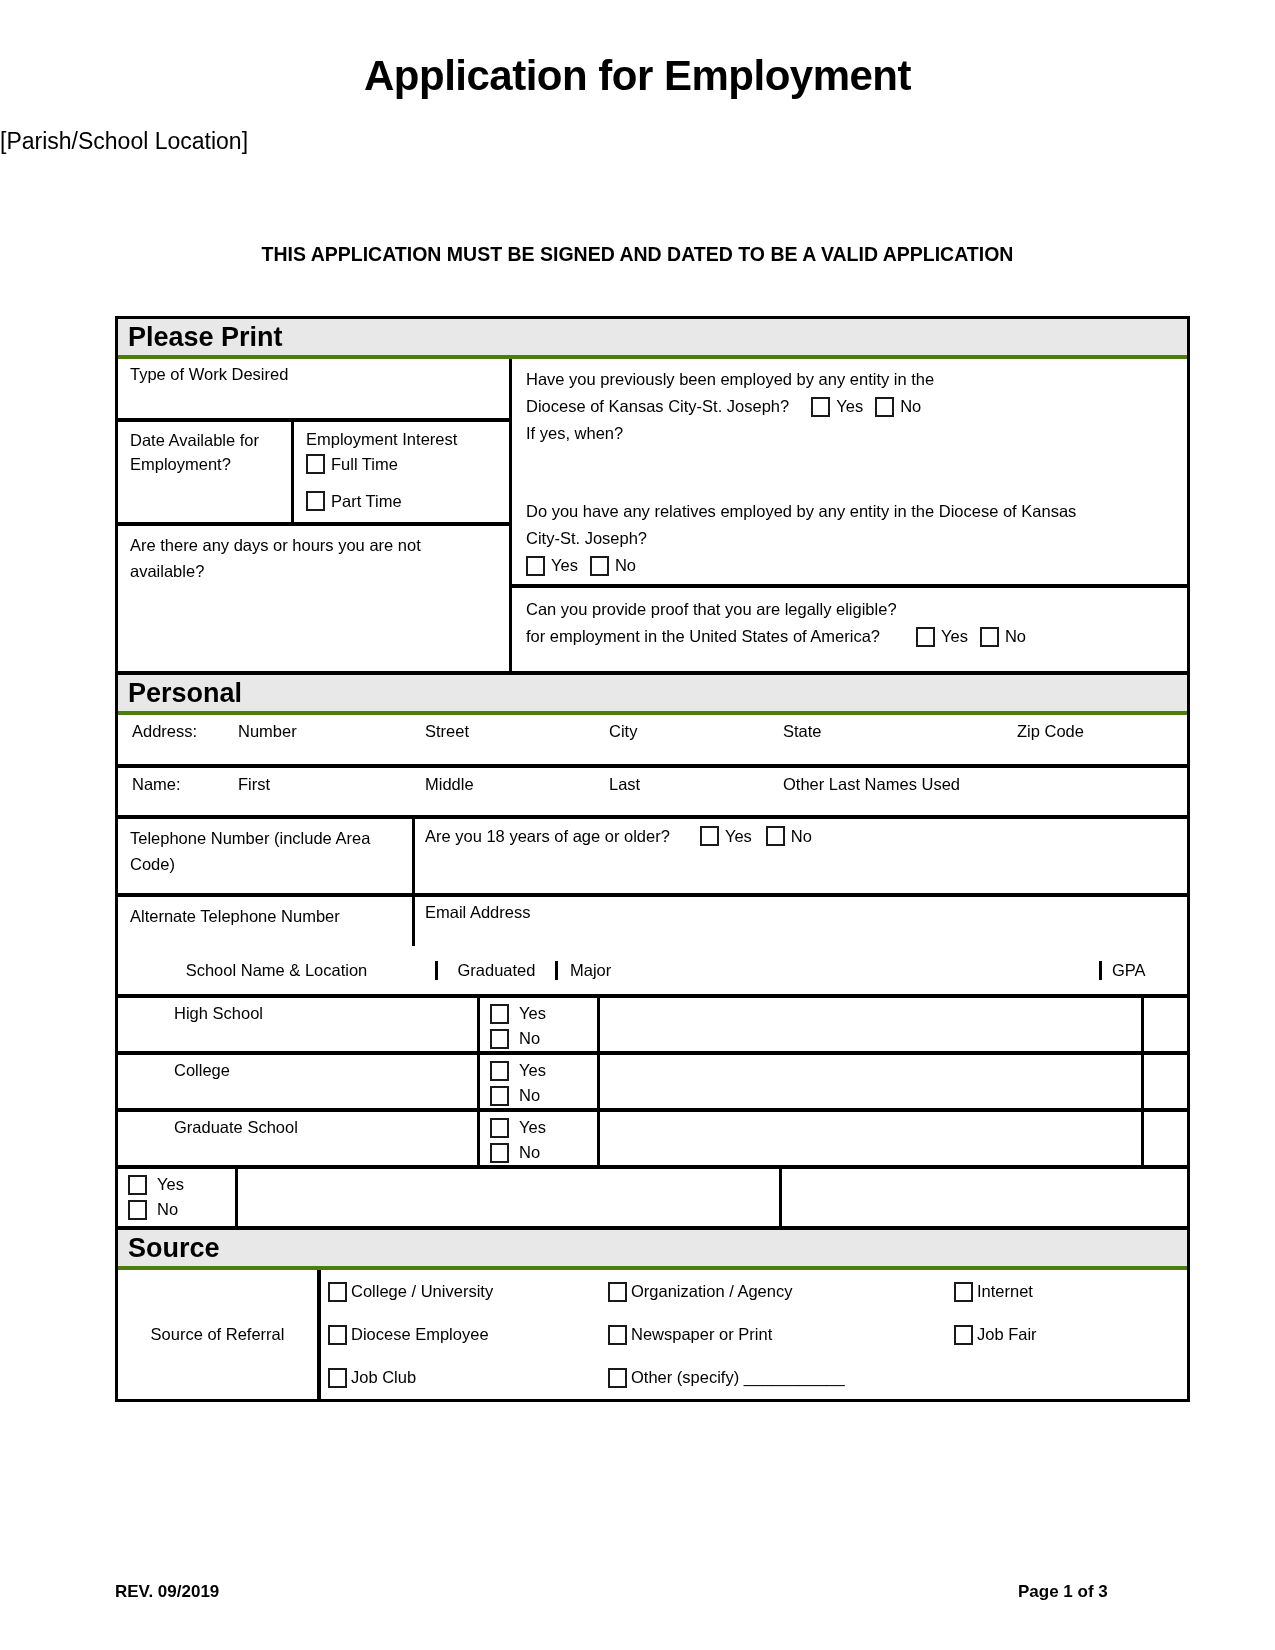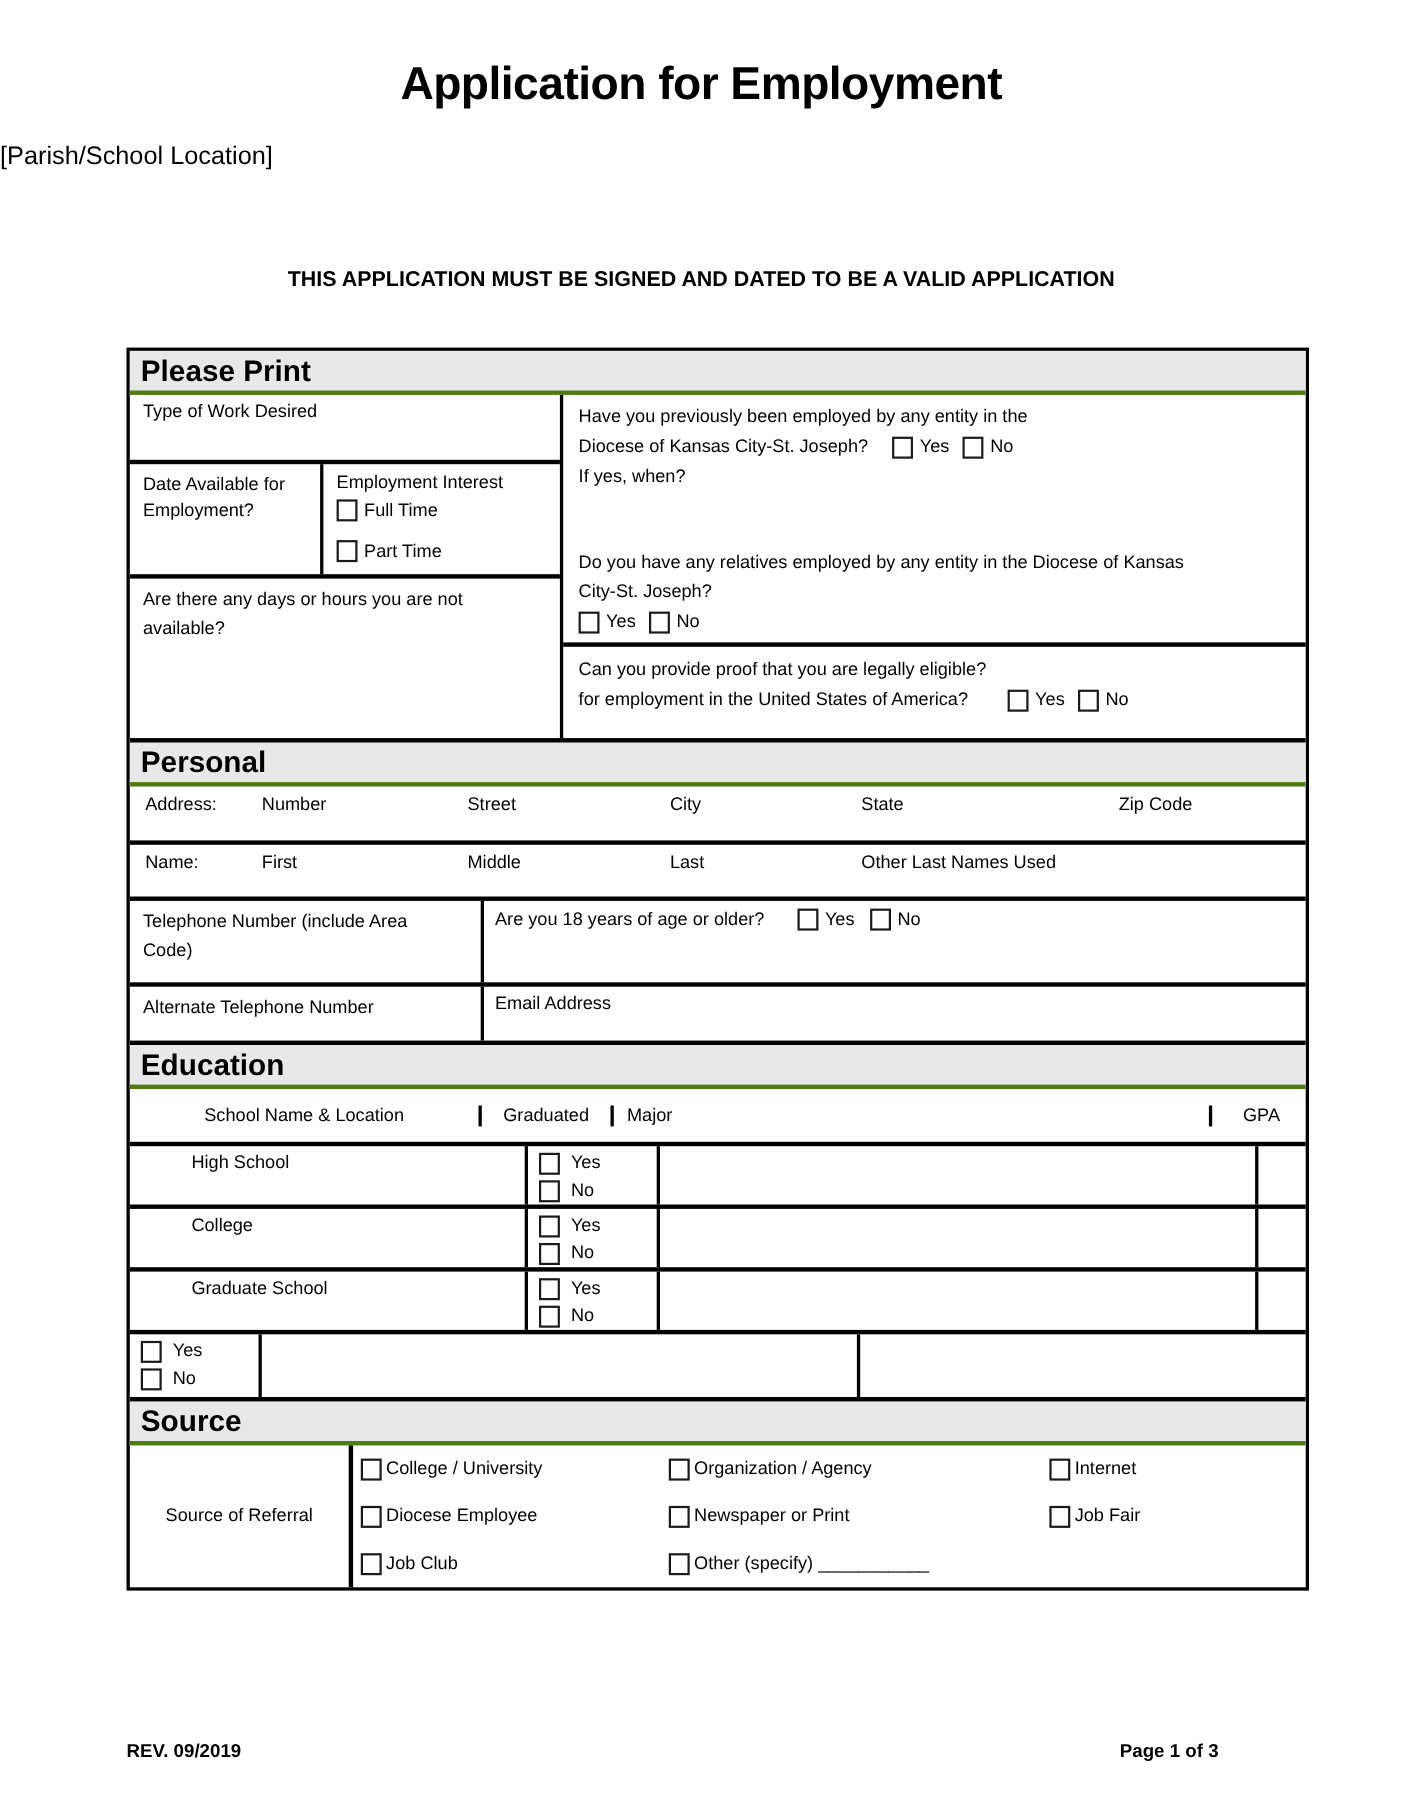--- a/index.html
+++ b/index.html
@@ -35,35 +35,35 @@
           padding:7px 10px 0 14px;line-height:27px;}
   .pp-elig{flex:1;padding:8px 10px 0 14px;line-height:27px;}
   .inline-row{display:flex;align-items:center;}
   .gap-top{margin-top:51px;}
   
   .p-row{position:relative;box-sizing:border-box;border-bottom:4px solid #000;}
   .p-row.h47{height:51px;} .p-row.h49{height:53px;} .p-row.h74{height:78px;}
   .p-row.last{height:49px;border-bottom:none;}
   .p-abs{position:absolute;top:7px;}
   .split{display:flex;height:100%;}
-  .split-l{width:322px;border-right:3px solid #000;box-sizing:border-box;
+  .split-l{width:297px;border-right:3px solid #000;box-sizing:border-box;
            padding:6px 40px 0 12px;line-height:26px;flex:none;}
   .split-r{flex:1;padding:6px 0 0 10px;}
   .age-line{display:flex;align-items:center;margin-top:1px;}
   
   .edu-hrow{display:flex;height:52px;border-bottom:4px solid #000;box-sizing:border-box;
             align-items:center;}
   .edu-row{display:flex;height:57px;border-bottom:4px solid #000;box-sizing:border-box;}
   .edu-row.last{border-bottom:none;height:57px;}
   .ec1{width:320px;border-right:3px solid #000;box-sizing:border-box;flex:none;}
   .ec2{width:120px;border-right:3px solid #000;box-sizing:border-box;flex:none;}
   .ec3{width:544px;border-right:3px solid #000;box-sizing:border-box;flex:none;}
   .ec4{flex:1;}
   .edu-hrow .ec1{text-align:center;} .edu-hrow .ec2{text-align:center;}
-  .edu-hrow .ec3{padding-left:12px;} .edu-hrow .ec4{padding-left:28px;}
+  .edu-hrow .ec3{padding-left:12px;} .edu-hrow .ec4{padding-left:10px;}
   .edu-row .ec1{padding:6px 0 0 14px;margin-left:42px;}
   .grad-cell{padding:3px 0 0 10px;line-height:25px;}
   .grad-line{display:flex;align-items:center;}
   .grad-line .cb{margin-right:10px;}
   
   .src-body{display:flex;height:129px;}
   .src-label{width:203px;border-right:4px solid #000;box-sizing:border-box;flex:none;
              display:flex;align-items:center;justify-content:center;}
   .src-opts{flex:1;display:grid;grid-template-columns:280px 346px 1fr;
             grid-auto-rows:1fr;align-items:center;padding-left:7px;}
@@ -178,21 +178,20 @@
       <div class="split">
         <div class="split-l" style="padding-right:10px;">
           <span>Alternate Telephone Number</span>
         </div>
         <div class="split-r">
           <span>Email Address</span>
         </div>
       </div>
     </div>
 
-    <div class="bar bt">Education</div>
     <div class="edu-hrow">
       <div class="ec1">School Name &amp; Location</div>
       <div class="ec2">Graduated</div>
       <div class="ec3">Major</div>
       <div class="ec4">GPA</div>
     </div>
 
     <div class="edu-row">
       <div class="ec1">High School</div>
       <div class="ec2 grad-cell">

